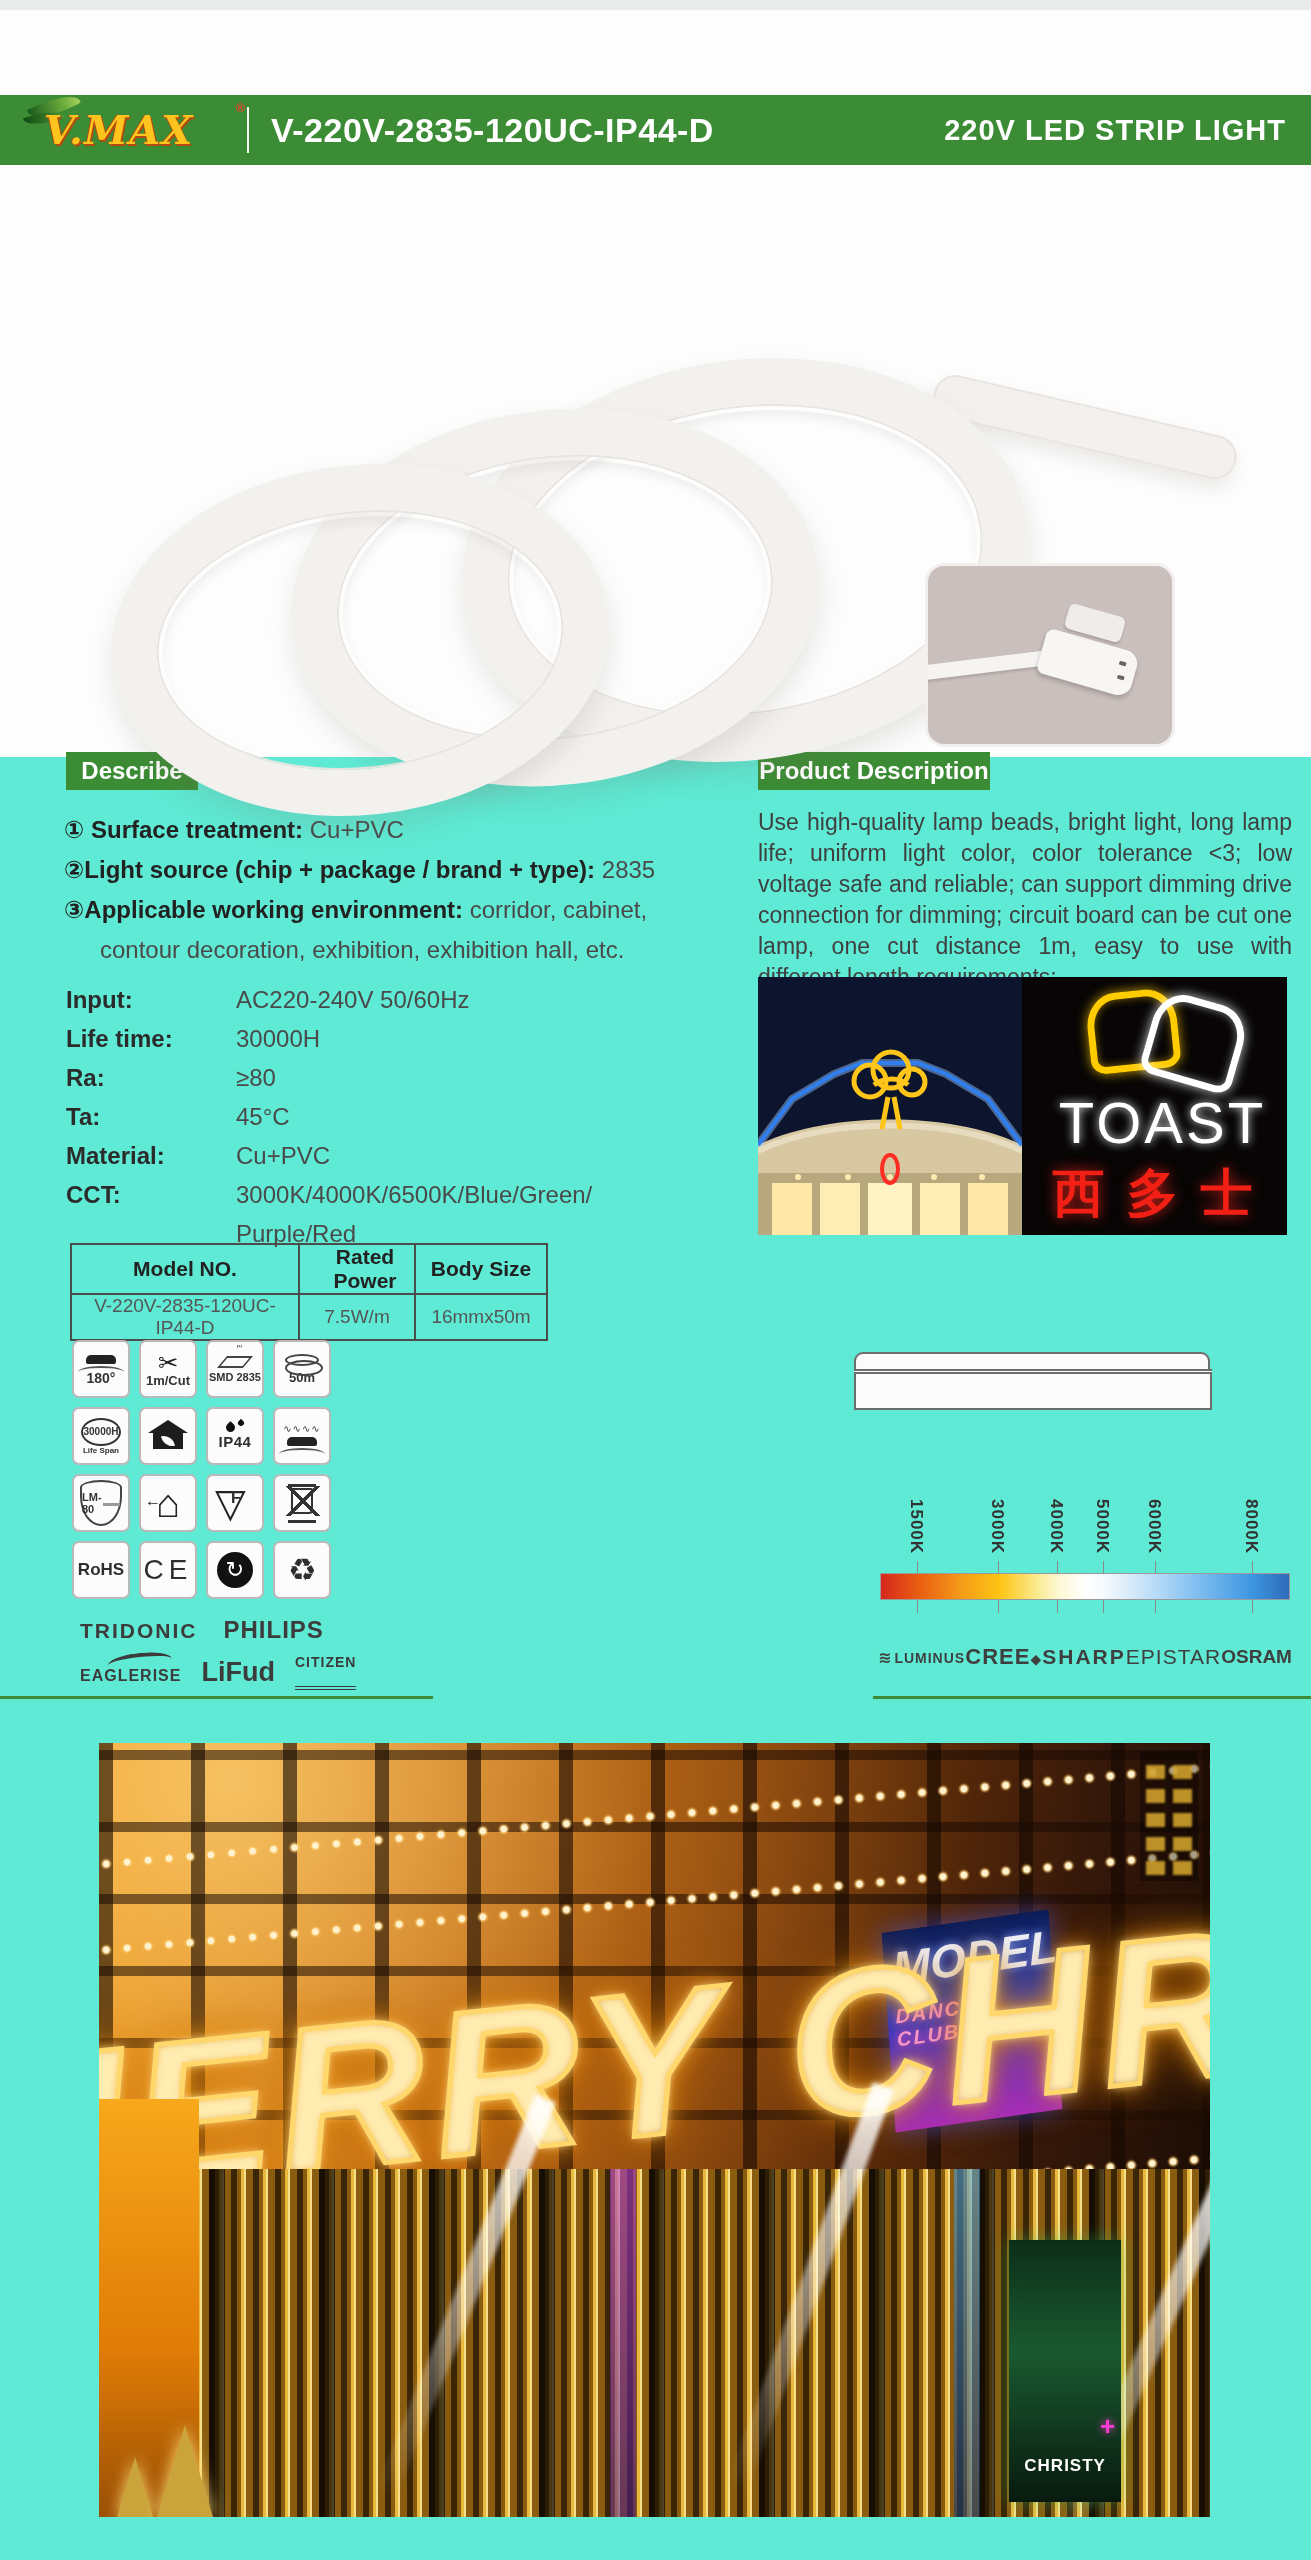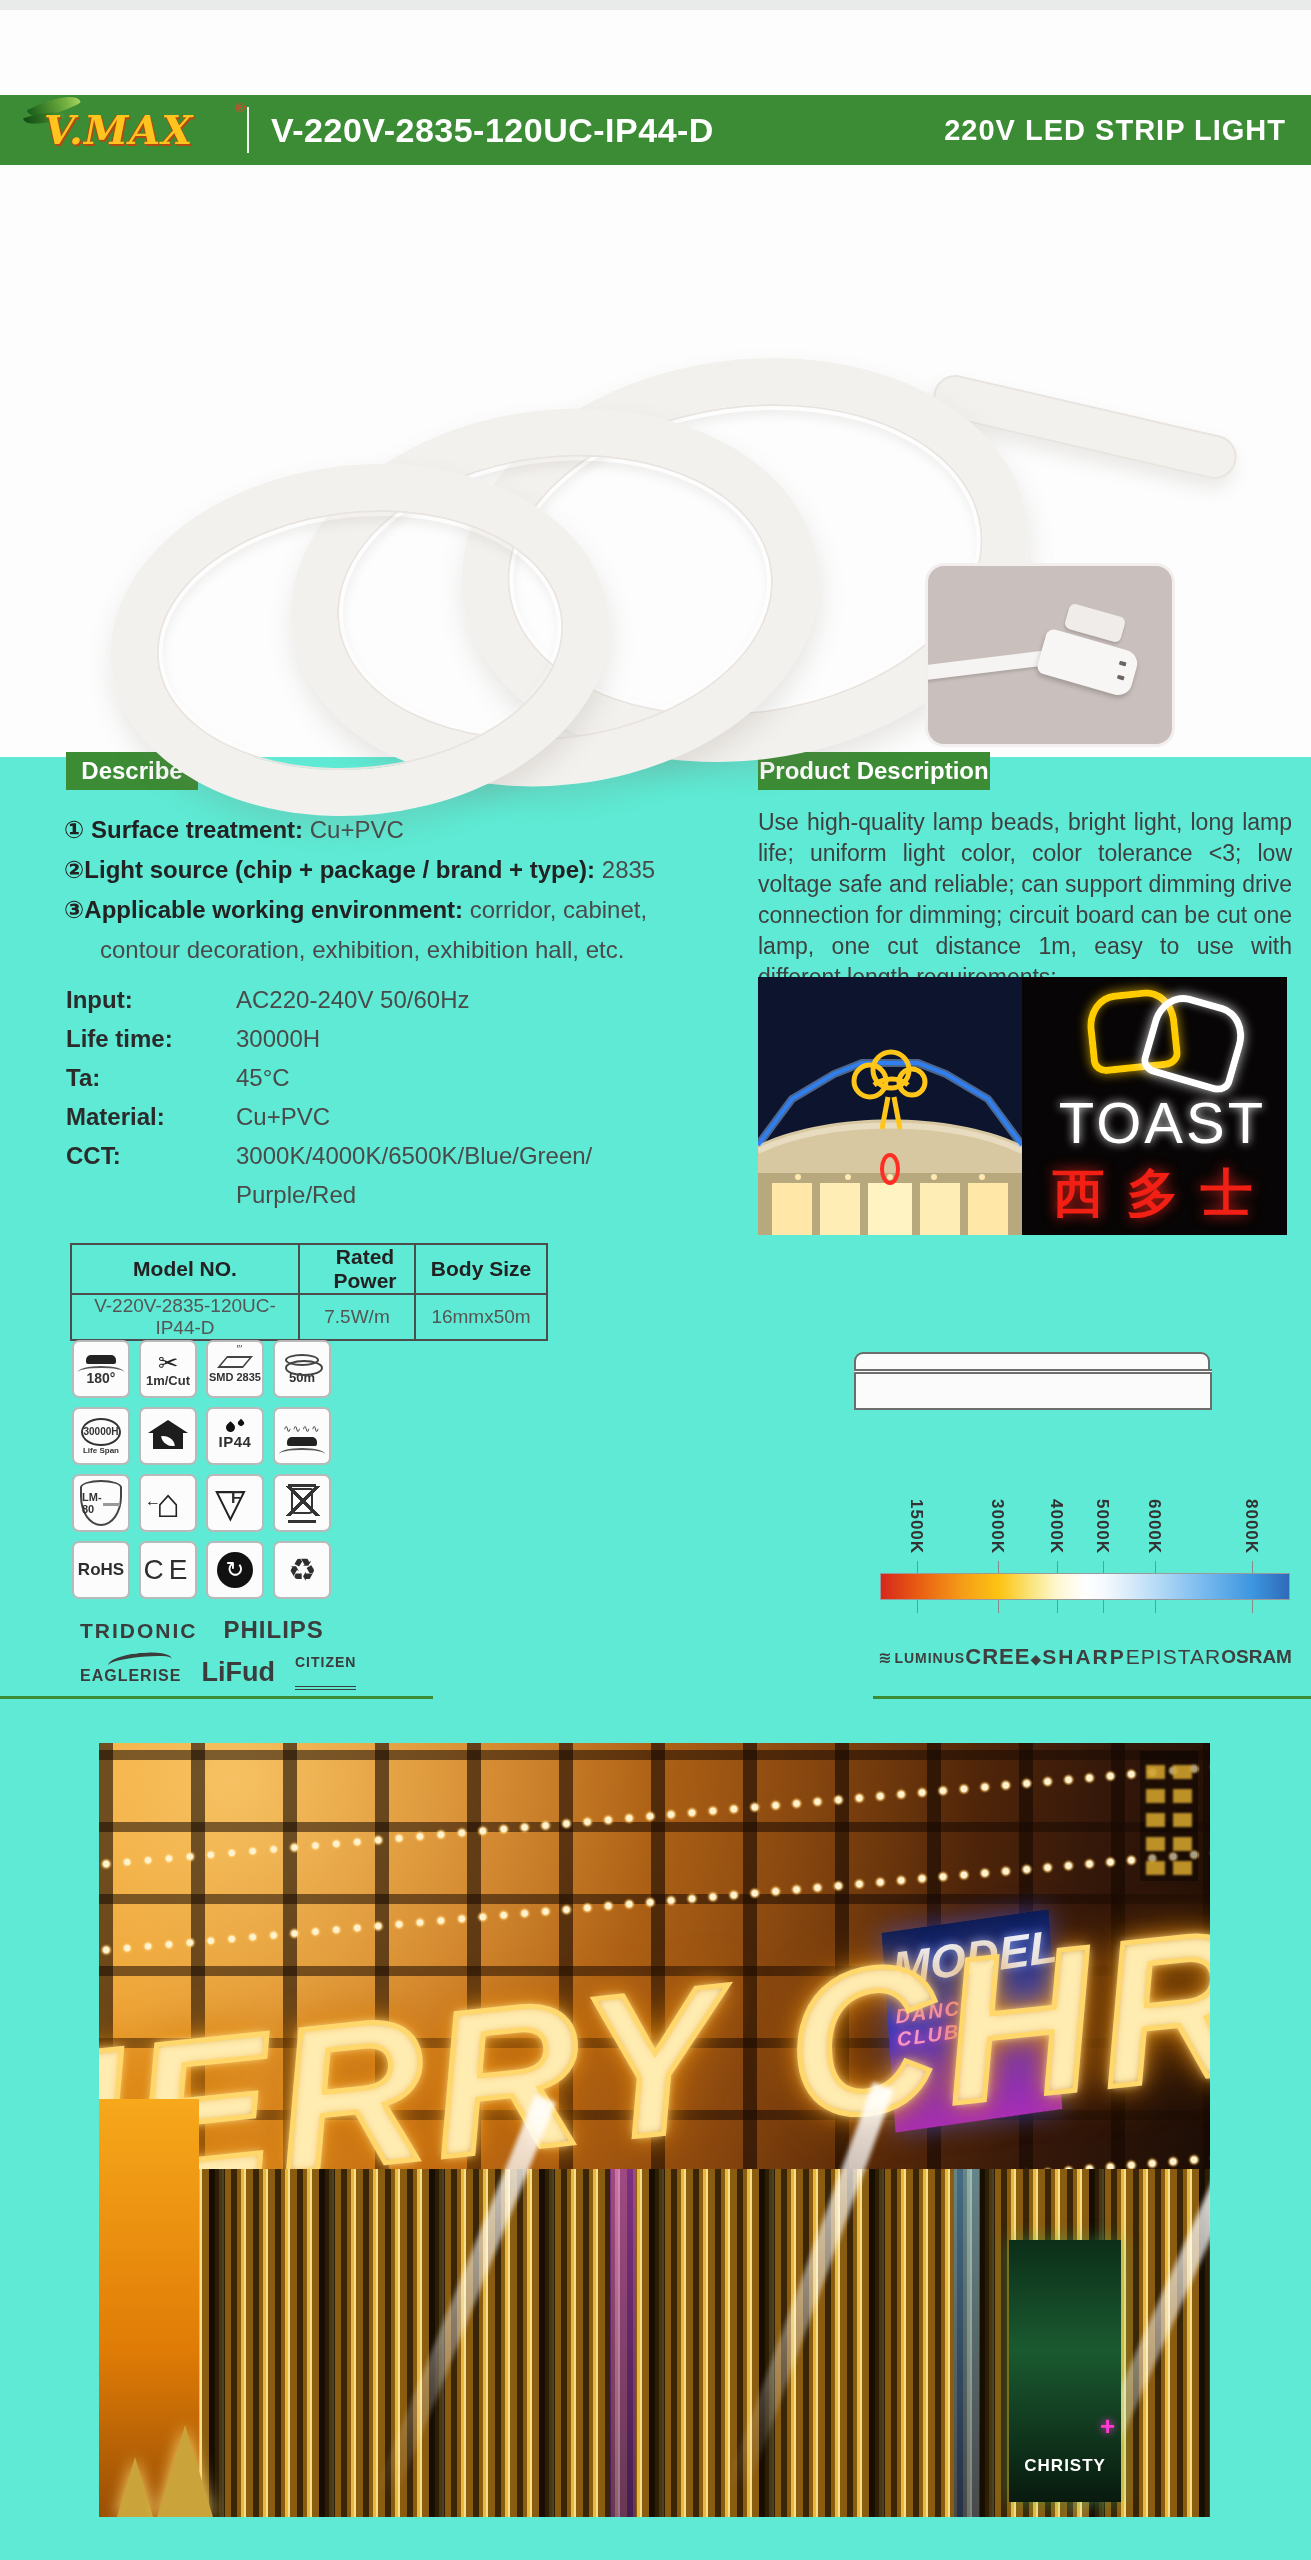--- a/index.html
+++ b/index.html
@@ -226,20 +226,24 @@
   <div class="spec-rows">
     <div class="spec-row">
         <div class="spec-label">Input:</div>
         <div class="spec-value">AC220-240V 50/60Hz</div>
       </div>
     <div class="spec-row">
         <div class="spec-label">Life time:</div>
         <div class="spec-value">30000H</div>
       </div>
     <div class="spec-row">
+        <div class="spec-label">Ra:</div>
+        <div class="spec-value">≥80</div>
+      </div>
+    <div class="spec-row">
         <div class="spec-label">Ta:</div>
         <div class="spec-value">45°C</div>
       </div>
     <div class="spec-row">
         <div class="spec-label">Material:</div>
         <div class="spec-value">Cu+PVC</div>
       </div>
     <div class="spec-row">
         <div class="spec-label">CCT:</div>
         <div class="spec-value">3000K/4000K/6500K/Blue/Green/</div>

